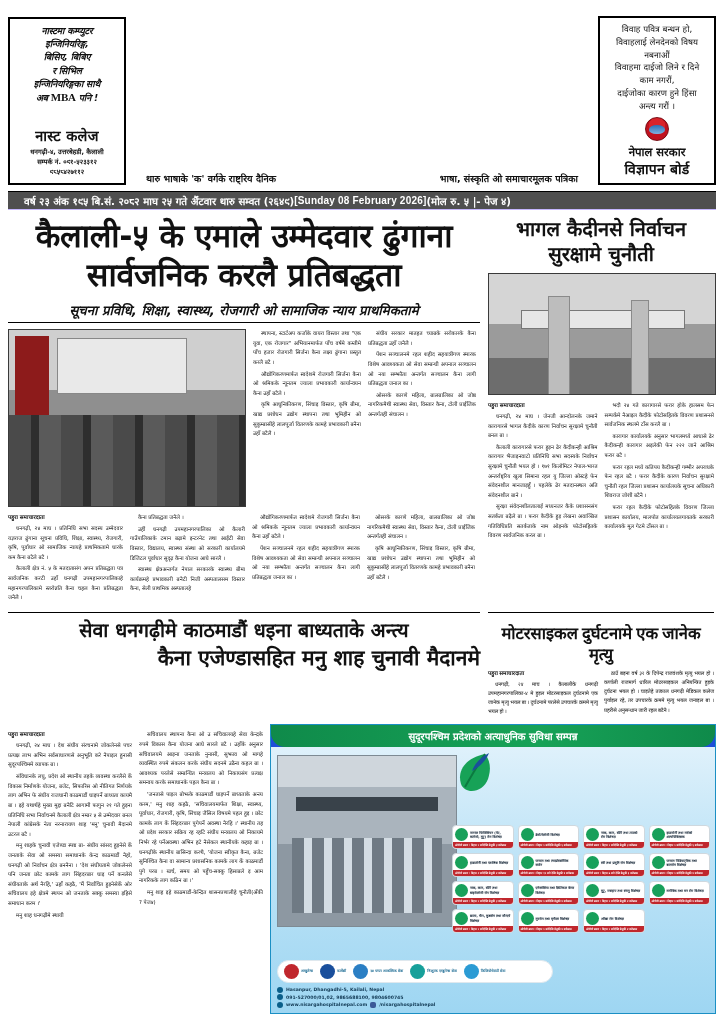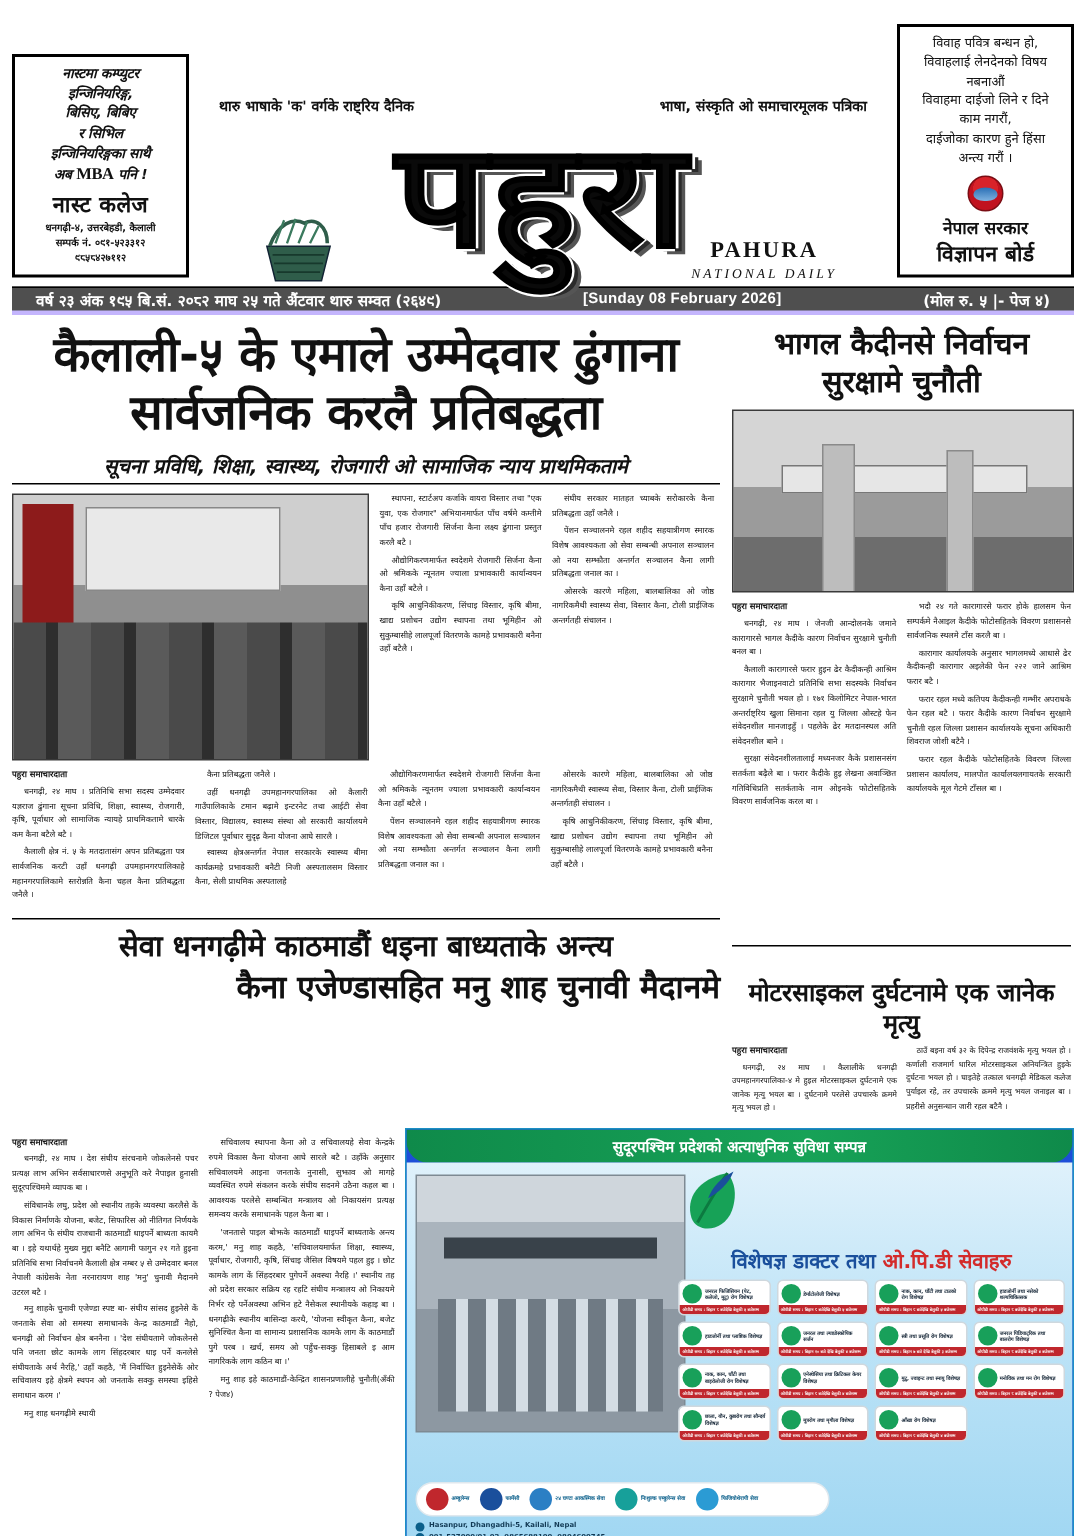--- a/index.html
+++ b/index.html
@@ -13,21 +13,21 @@
   .page{position:relative;width:724px;height:1024px;background:#fff;box-sizing:border-box;padding:10px 8px 0 8px;}
 
   
   .masthead{display:flex;align-items:flex-end;gap:6px;height:175px;}
   .mast-side{
     width:118px;border:2px solid #000;box-sizing:border-box;
     padding:5px 4px;text-align:center;display:flex;flex-direction:column;justify-content:flex-start;
   }
   .mast-side .ital{font-style:italic;font-weight:700;font-size:9.2px;line-height:1.45;letter-spacing:-.2px;}
   .mast-side .ital .mba{font-style:normal;font-weight:700;font-family:"Liberation Serif",serif;font-size:11px;}
-  .mast-side .bigname{font-weight:700;font-size:14.5px;margin-top:0;letter-spacing:.3px;}
+  .mast-side .bigname{font-weight:700;font-size:14.5px;margin-top:19px;letter-spacing:.3px;}
   .mast-side .addr{font-weight:700;font-size:6.6px;line-height:1.5;margin-top:3px;}
   .mast-right-txt{font-weight:400;font-size:8.6px;line-height:1.5;}
   .gov-emblem{margin:4px auto 1px auto;width:22px;height:22px;border-radius:50%;
       background:radial-gradient(circle at 50% 35%, #d8232a 0 45%, #c1121f 46% 100%);
       border:1.5px solid #7a0d14;position:relative;}
   .gov-emblem:after{content:"";position:absolute;left:3px;top:7px;width:16px;height:9px;border-radius:50% 50% 45% 45%;
       background:linear-gradient(#2a6fb5,#7fb2e0);}
   .mast-side .gov1{font-weight:700;font-size:11.5px;margin-top:2px;}
   .mast-side .gov2{font-weight:700;font-size:14px;letter-spacing:.2px;}
 
@@ -46,22 +46,22 @@
     transform:scaleX(1.12);
   }
   .logo-basket{position:absolute;left:38px;bottom:-6px;width:58px;height:48px;}
   .mast-sub{position:absolute;right:34px;bottom:-2px;text-align:center;}
   .mast-sub .en1{font-family:"Liberation Serif",serif;font-weight:700;font-size:15px;letter-spacing:1.5px;}
   .mast-sub .en2{font-family:"Liberation Serif",serif;font-style:italic;font-size:9px;letter-spacing:2px;margin-top:1px;}
 
   
   .datebar{
     margin-top:6px;background:#4f4f4f;color:#fff;height:19px;display:flex;align-items:center;
-    justify-content:space-between;padding:0 16px;box-sizing:border-box;font-weight:700;font-size:10.2px;
-    border-top:1px solid #000;border-bottom:3px solid #c4b5fd;
+    justify-content:flex-start;padding:0 16px;box-sizing:border-box;font-weight:700;font-size:10.2px;
+    border-top:1px solid #000;border-bottom:1px solid #c4b5fd;
   }
   .datebar .mid{font-family:"Liberation Sans",sans-serif;font-size:10px;letter-spacing:.2px;}
 
   
   .lead{display:flex;gap:8px;margin-top:7px;}
   .lead-left{width:472px;}
   .lead-right{width:226px;}
   h1.head1{margin:0;font-size:32px;font-weight:700;line-height:1.22;text-align:center;letter-spacing:-.3px;}
   .subhead{
     margin-top:6px;font-style:italic;font-weight:700;font-size:13.2px;text-align:center;
@@ -155,33 +155,20 @@
         <div>सम्पर्क नं. ०९१-५२३३१२</div>
         <div>९८५८४२७११२</div>
       </div>
     </div>
 
     <div class="mast-center">
       <div class="mast-taglines">
         <span>थारु भाषाके 'क' वर्गके राष्ट्रिय दैनिक</span>
         <span>भाषा, संस्कृति ओ समाचारमूलक पत्रिका</span>
       </div>
-      <div class="logo-wrap">
-        <div class="logo">पहुरा</div>
-        <svg class="logo-basket" viewBox="0 0 60 50">
-          <path d="M8 22 L52 22 L46 46 L14 46 Z" fill="#2f5d4a" stroke="#123" stroke-width="1"></path>
-          <path d="M10 22 C16 6 26 2 34 6 C42 2 50 8 50 20" fill="none" stroke="#2f5d4a" stroke-width="2.5"></path>
-          <path d="M14 20 L20 4 M22 20 L28 3 M30 20 L36 5 M38 20 L44 8" stroke="#3b7a5e" stroke-width="1.6" fill="none"></path>
-          <path d="M12 28 H48 M13 34 H47 M15 40 H45" stroke="#17392c" stroke-width="1.2"></path>
-        </svg>
-        <div class="mast-sub">
-          <div class="en1">PAHURA</div>
-          <div class="en2">NATIONAL DAILY</div>
-        </div>
-      </div>
     </div>
 
     <div class="mast-side">
       <div class="mast-right-txt">
         <div>विवाह पवित्र बन्धन हो,</div>
         <div>विवाहलाई लेनदेनको विषय</div>
         <div>नबनाऔं</div>
         <div>विवाहमा दाईजो लिने र दिने</div>
         <div>काम नगरौं,</div>
         <div>दाईजोका कारण हुने हिंसा</div>
@@ -264,21 +251,21 @@
         </div>
       </div>
     </div>
   </div>
 
   <div style="display:flex;gap:8px;">
     <div class="midheads">
       <h2 class="head3">सेवा धनगढ़ीमे काठमाडौं धइना बाध्यताके अन्त्य</h2>
       <h2 class="head4">कैना एजेण्डासहित मनु शाह चुनावी मैदानमे</h2>
     </div>
-    <div style="width:226px;border-top:1.6px solid #000;padding-top:21px;margin-top:25px;">
+    <div style="width:226px;border-top:1.6px solid #000;padding-top:11px;margin-top:7px;font-family:Liberation Serif, serif;">
       <h2 class="head6" style="border-top:none;padding-top:0;">मोटरसाइकल दुर्घटनामे एक जानेक मृत्यु</h2>
       <div class="tiny-cols">
         <div class="tiny" style="width:110px;">
           <div class="byline">पहुरा समाचारदाता</div>
           <p>धनगढ़ी, २४ माघ । कैलालीके धनगढ़ी उपमहानगरपालिका-४ मे हुइल मोटरसाइकल दुर्घटनामे एक जानेक मृत्यु भयल बा । दुर्घटनामे परलेसे उपचारके क्रममे मृत्यु भयल हो ।</p>
         </div>
         <div class="tiny" style="width:110px;">
           <p>ठाउँ बइना वर्ष ३२ के दिपेन्द्र राजवंशके मृत्यु भयल हो । कर्णाली राजमार्ग धारिल मोटरसाइकल अनियन्त्रित हुइके दुर्घटना भयल हो । घाइतेहे तत्काल धनगढ़ी मेडिकल कलेज पुर्याइल रहे, तर उपचारके क्रममे मृत्यु भयल जनाइल बा । प्रहरीसे अनुसन्धान जारी रहल बटैनै ।</p>
         </div>
       </div>
@@ -309,23 +296,20 @@
         <div class="ad-building"></div>
 
         <div class="ad-logo">
           <svg class="leaf" viewBox="0 0 40 44">
             <path d="M30 3 C10 7 2 20 6 33 C10 44 28 42 33 28 C37 16 34 8 30 3 Z" fill="#17a257"></path>
             <path d="M30 3 C24 12 18 22 10 36" stroke="#0c7a40" stroke-width="2" fill="none"></path>
             <path d="M34 2 C26 6 20 12 17 20 C24 16 31 10 34 2 Z" fill="#1a4f9c"></path>
           </svg>
         </div>
 
-        <div class="ad-tag">
-          <span class="blue">विशेषज्ञ डाक्टर तथा </span><span>ओ.पि.डी सेवाहरु</span>
-        </div>
 
         <div class="grid">
           <div class="cell">
               <div class="top">
                 <span class="ic"></span>
                 <span class="tx">जनरल फिजिसियन
 (पेट, कलेजो, मुटु) रोग विशेषज्ञ</span>
               </div>
               <div class="bar">ओपीडी समय : बिहान ८ बजेदेखि बेलुकी ५ बजेसम्म</div>
             </div>

